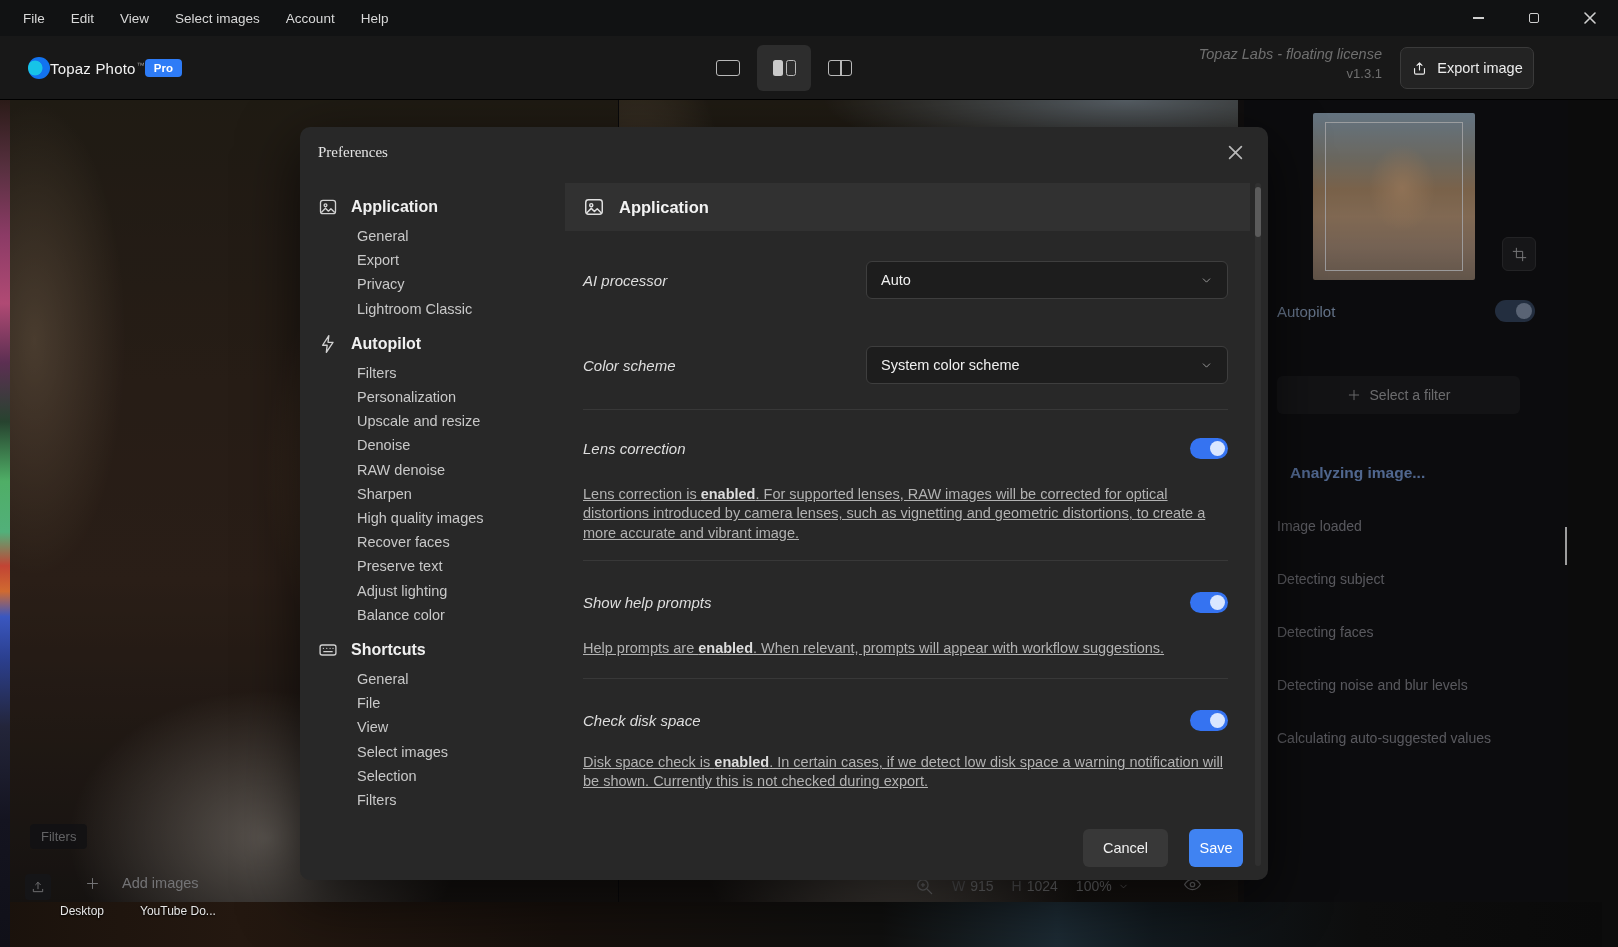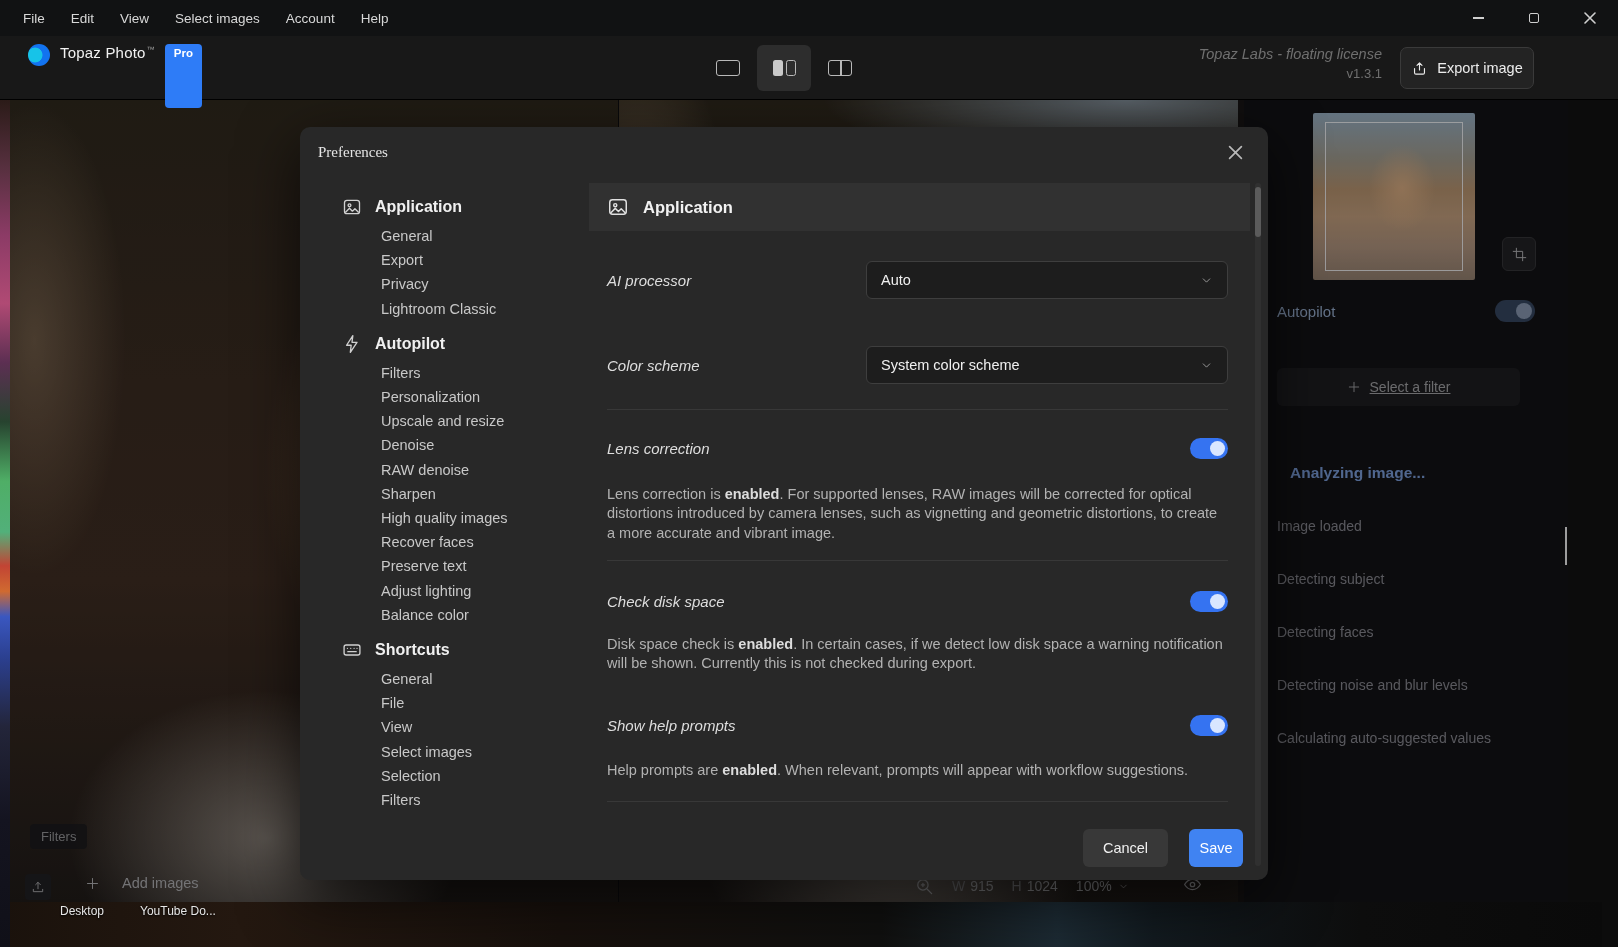--- a/index.html
+++ b/index.html
@@ -19,21 +19,21 @@
   
   .menubar { position:absolute; top:0; left:0; right:0; height:36px; background:#111213; display:flex; align-items:center; padding-left:10px; z-index:50; }
   .menu-item { color:#d8d8d8; font-size:13.5px; padding:0 13px; height:100%; display:flex; align-items:center; cursor:default; }
   .win-controls { margin-left:auto; display:flex; height:100%; }
   .win-btn { width:56px; height:100%; display:flex; align-items:center; justify-content:center; color:#cfcfcf; }
   .min-glyph { width:11px; height:1.5px; background:#cfcfcf; }
   .max-glyph { width:10px; height:10px; border:1.3px solid #cfcfcf; border-radius:2px; }
 
   
   .header { position:absolute; top:36px; left:0; right:0; height:64px; background:#181818; border-bottom:1px solid #000; z-index:40; }
-  .brand { position:absolute; left:28px; top:8px; height:64px; display:flex; gap:10px; }
+  .brand { position:absolute; left:28px; top:0; height:64px; display:flex; align-items:center; }
   .logo-mark { width:22px; height:22px; border-radius:50%;
     background:radial-gradient(circle at 32% 50%, #17c3e8 0 38%, #1273f0 42% 100%); }
   .brand-name { color:#f2f2f2; font-size:15px; letter-spacing:.2px; }
   .brand-mark { color:#9a9a9a; font-size:8px; vertical-align:super; margin-left:1px; }
   .pro-badge { background:#2e7cf7; color:#fff; font-size:11.5px; font-weight:700; padding:3px 9px; border-radius:4px; }
   .filename { position:absolute; left:250px; top:0; height:64px; display:flex; align-items:center; color:#b9b9b9; font-size:14.5px; }
   .viewmodes { position:absolute; left:701px; top:9px; display:flex; gap:2px; }
   .viewmode { width:54px; height:46px; border-radius:6px; display:flex; align-items:center; justify-content:center; }
   .viewmode.selected { background:#2d2d2d; }
   .vm-single { width:24px; height:16px; border:1.5px solid #b9b9b9; border-radius:3px; }
@@ -79,34 +79,34 @@
   .thumb { position:absolute; left:69px; top:13px; width:162px; height:167px; border-radius:2px;
     background:
       radial-gradient(46px 60px at 55% 45%, rgba(235,185,135,.8), transparent 72%),
       linear-gradient(180deg,#9db6c8 0%,#a8a290 28%,#c09a70 46%,#cba57e 62%,#b89a80 80%,#9a8570 100%); }
   .thumb-crop { position:absolute; left:12px; right:12px; top:9px; bottom:9px; border:1.5px solid rgba(255,255,255,.9); }
   .crop-btn { position:absolute; right:32px; top:137px; width:34px; height:34px; background:#202020; border:1px solid #343434; border-radius:6px; color:#b9b9b9; display:flex; align-items:center; justify-content:center; }
   .autopilot-row { position:absolute; left:33px; right:33px; top:200px; height:22px; display:flex; align-items:center; justify-content:space-between; }
   .autopilot-label { color:#9cb4d4; font-size:15px; }
   .mini-toggle { width:40px; height:22px; border-radius:11px; background:#35465e; position:relative; }
   .mini-toggle::after { content:""; position:absolute; right:3px; top:3px; width:16px; height:16px; border-radius:50%; background:#8b9cb3; }
-  .select-filter-btn { position:absolute; left:33px; top:268px; width:243px; height:38px; background:#1b1b1b; border-radius:6px; display:flex; align-items:center; justify-content:center; gap:9px; color:#a8a8a8; font-size:14px;text-decoration:underline; }
+  .select-filter-btn { position:absolute; left:33px; top:276px; width:243px; height:38px; background:#1b1b1b; border-radius:6px; display:flex; align-items:center; justify-content:center; gap:9px; color:#a8a8a8; font-size:14px; }
   .analyzing { position:absolute; left:46px; top:364px; color:#7da2df; font-size:15.5px; font-weight:700; }
   .status-list { position:absolute; left:33px; top:418px; }
   .status-item { color:#8b8b90; font-size:14px; height:22px; margin-bottom:31px; white-space:nowrap; }
 
   
   .backdrop { position:absolute; inset:0; background:rgba(8,9,12,.38); z-index:5; }
 
   
   .dialog { position:absolute; left:290px; top:27px; width:968px; height:753px; background:#282828; border-radius:10px; box-shadow:0 18px 60px rgba(0,0,0,.65); z-index:10; display:flex; flex-direction:column; overflow:hidden; }
   .dialog-titlebar { height:50px; flex:0 0 50px; display:flex; align-items:center; justify-content:space-between; padding:0 25px 0 18px;font-family:Liberation Serif, serif; }
   .dialog-title { color:#e4e4e4; font-size:15px; }
   .dialog-close { color:#b8b8b8; display:flex; cursor:pointer; }
-  .dialog-body { flex:1; display:flex; min-height:0;padding-left:24px; }
+  .dialog-body { flex:1; display:flex; min-height:0; }
 
   .dialog-nav { width:265px; flex:0 0 265px; padding:16px 0 0 18px; overflow:hidden; }
   .nav-section { margin-top:9px; }
   .nav-section:first-child { margin-top:0; }
   .nav-section-header { display:flex; align-items:center; gap:13px; height:28px; color:#f0f0f0; font-size:16px; font-weight:700; }
   .nav-section-header .nico { color:#d0d0d0; display:flex; }
   .nav-items { margin:3px 0 0 39px; }
   .nav-item { color:#c8c8c8; font-size:14.5px; line-height:24.2px; cursor:pointer; white-space:nowrap; }
 
   .dialog-main { flex:1; min-width:0; display:flex; flex-direction:column; position:relative; }
@@ -117,21 +117,21 @@
   .setting-group { }
   .setting-group.bordered { border-bottom:1px solid rgba(255,255,255,.08); }
   .g1 { padding:30px 0 24px; } .g2 { padding:23px 0 25px; } .g3 { padding:27px 0 17px; } .g4 { padding:31px 0 20px; } .g5 { padding:30px 0 10px; }
   .setting-row { display:flex; align-items:center; justify-content:space-between; }
   .setting-row.short { height:22px; }
   .setting-label { color:#dedede; font-size:15px;font-style:italic; }
   .dropdown { width:362px; height:38px; background:#1d1d1d; border:1px solid #3e3e3e; border-radius:6px; display:flex; align-items:center; justify-content:space-between; padding:0 14px; color:#f0f0f0; font-size:14.5px; cursor:pointer; }
   .dropdown .chev { color:#a8a8a8; display:flex; }
   .toggle { width:38px; height:21px; border-radius:11px; background:#3573f1; position:relative; cursor:pointer; }
   .toggle::after { content:""; position:absolute; right:3px; top:3px; width:15px; height:15px; border-radius:50%; background:#d9e6ff; }
-  .setting-desc { margin-top:26px; color:#b2b2b2; font-size:14.5px; line-height:19.3px; max-width:650px; }
+  .setting-desc { margin-top:26px; color:#b2b2b2; font-size:14.5px; line-height:19.3px; max-width:650px;text-decoration:underline; }
   .g4 .setting-desc { margin-top:25px; } .g5 .setting-desc { margin-top:22px; }
   .setting-desc b { color:#dcdcdc; font-weight:700; }
   .dialog-footer { flex:0 0 51px; display:flex; align-items:flex-start; justify-content:flex-end; gap:21px; padding:0 25px 13px 0; }
   .btn { height:38px; border-radius:6px; display:flex; align-items:center; justify-content:center; font-size:14.5px; cursor:pointer; }
   .btn-cancel { width:85px; background:#383838; color:#f0f0f0; }
   .btn-save { width:54px; background:#4083f2; color:#fff; }
   .dlg-scroll-track { position:absolute; right:7px; top:56px; bottom:14px; width:6px; border-radius:3px; background:rgba(255,255,255,.04); }
   .dlg-scroll-thumb { position:absolute; right:7px; top:60px; width:6px; height:50px; border-radius:3px; background:#5b5b5b; }
 
   .ic { fill:none; stroke:currentColor; stroke-width:1.6; stroke-linecap:round; stroke-linejoin:round; }
@@ -393,36 +393,36 @@
             </div>
 
             <div class="setting-group g3 bordered">
               <div class="setting-row short">
                 <span class="setting-label">Lens correction</span>
                 <span class="toggle"></span>
               </div>
               <p class="setting-desc"><span>Lens correction is </span><b>enabled</b><span>. For supported lenses, RAW images will be corrected for optical distortions introduced by camera lenses, such as vignetting and geometric distortions, to create a more accurate and vibrant image.</span></p>
             </div>
 
+            <div class="setting-group g4 bordered">
+              <div class="setting-row short">
+                <span class="setting-label">Show help prompts</span>
+                <span class="toggle"></span>
+              </div>
+              <p class="setting-desc"><span>Help prompts are </span><b>enabled</b><span>. When relevant, prompts will appear with workflow suggestions.</span></p>
+            </div>
+
             <div class="setting-group g5">
               <div class="setting-row short">
                 <span class="setting-label">Check disk space</span>
                 <span class="toggle"></span>
               </div>
               <p class="setting-desc"><span>Disk space check is </span><b>enabled</b><span>. In certain cases, if we detect low disk space a warning notification will be shown. Currently this is not checked during export.</span></p>
             </div>
 
-            <div class="setting-group g4 bordered">
-              <div class="setting-row short">
-                <span class="setting-label">Show help prompts</span>
-                <span class="toggle"></span>
-              </div>
-              <p class="setting-desc"><span>Help prompts are </span><b>enabled</b><span>. When relevant, prompts will appear with workflow suggestions.</span></p>
-            </div>
-
           </div>
 
           <div class="dialog-footer">
             <div class="btn btn-cancel">Cancel</div>
             <div class="btn btn-save">Save</div>
           </div>
         </div>
       </div>
 
       <div class="dlg-scroll-track"></div>

